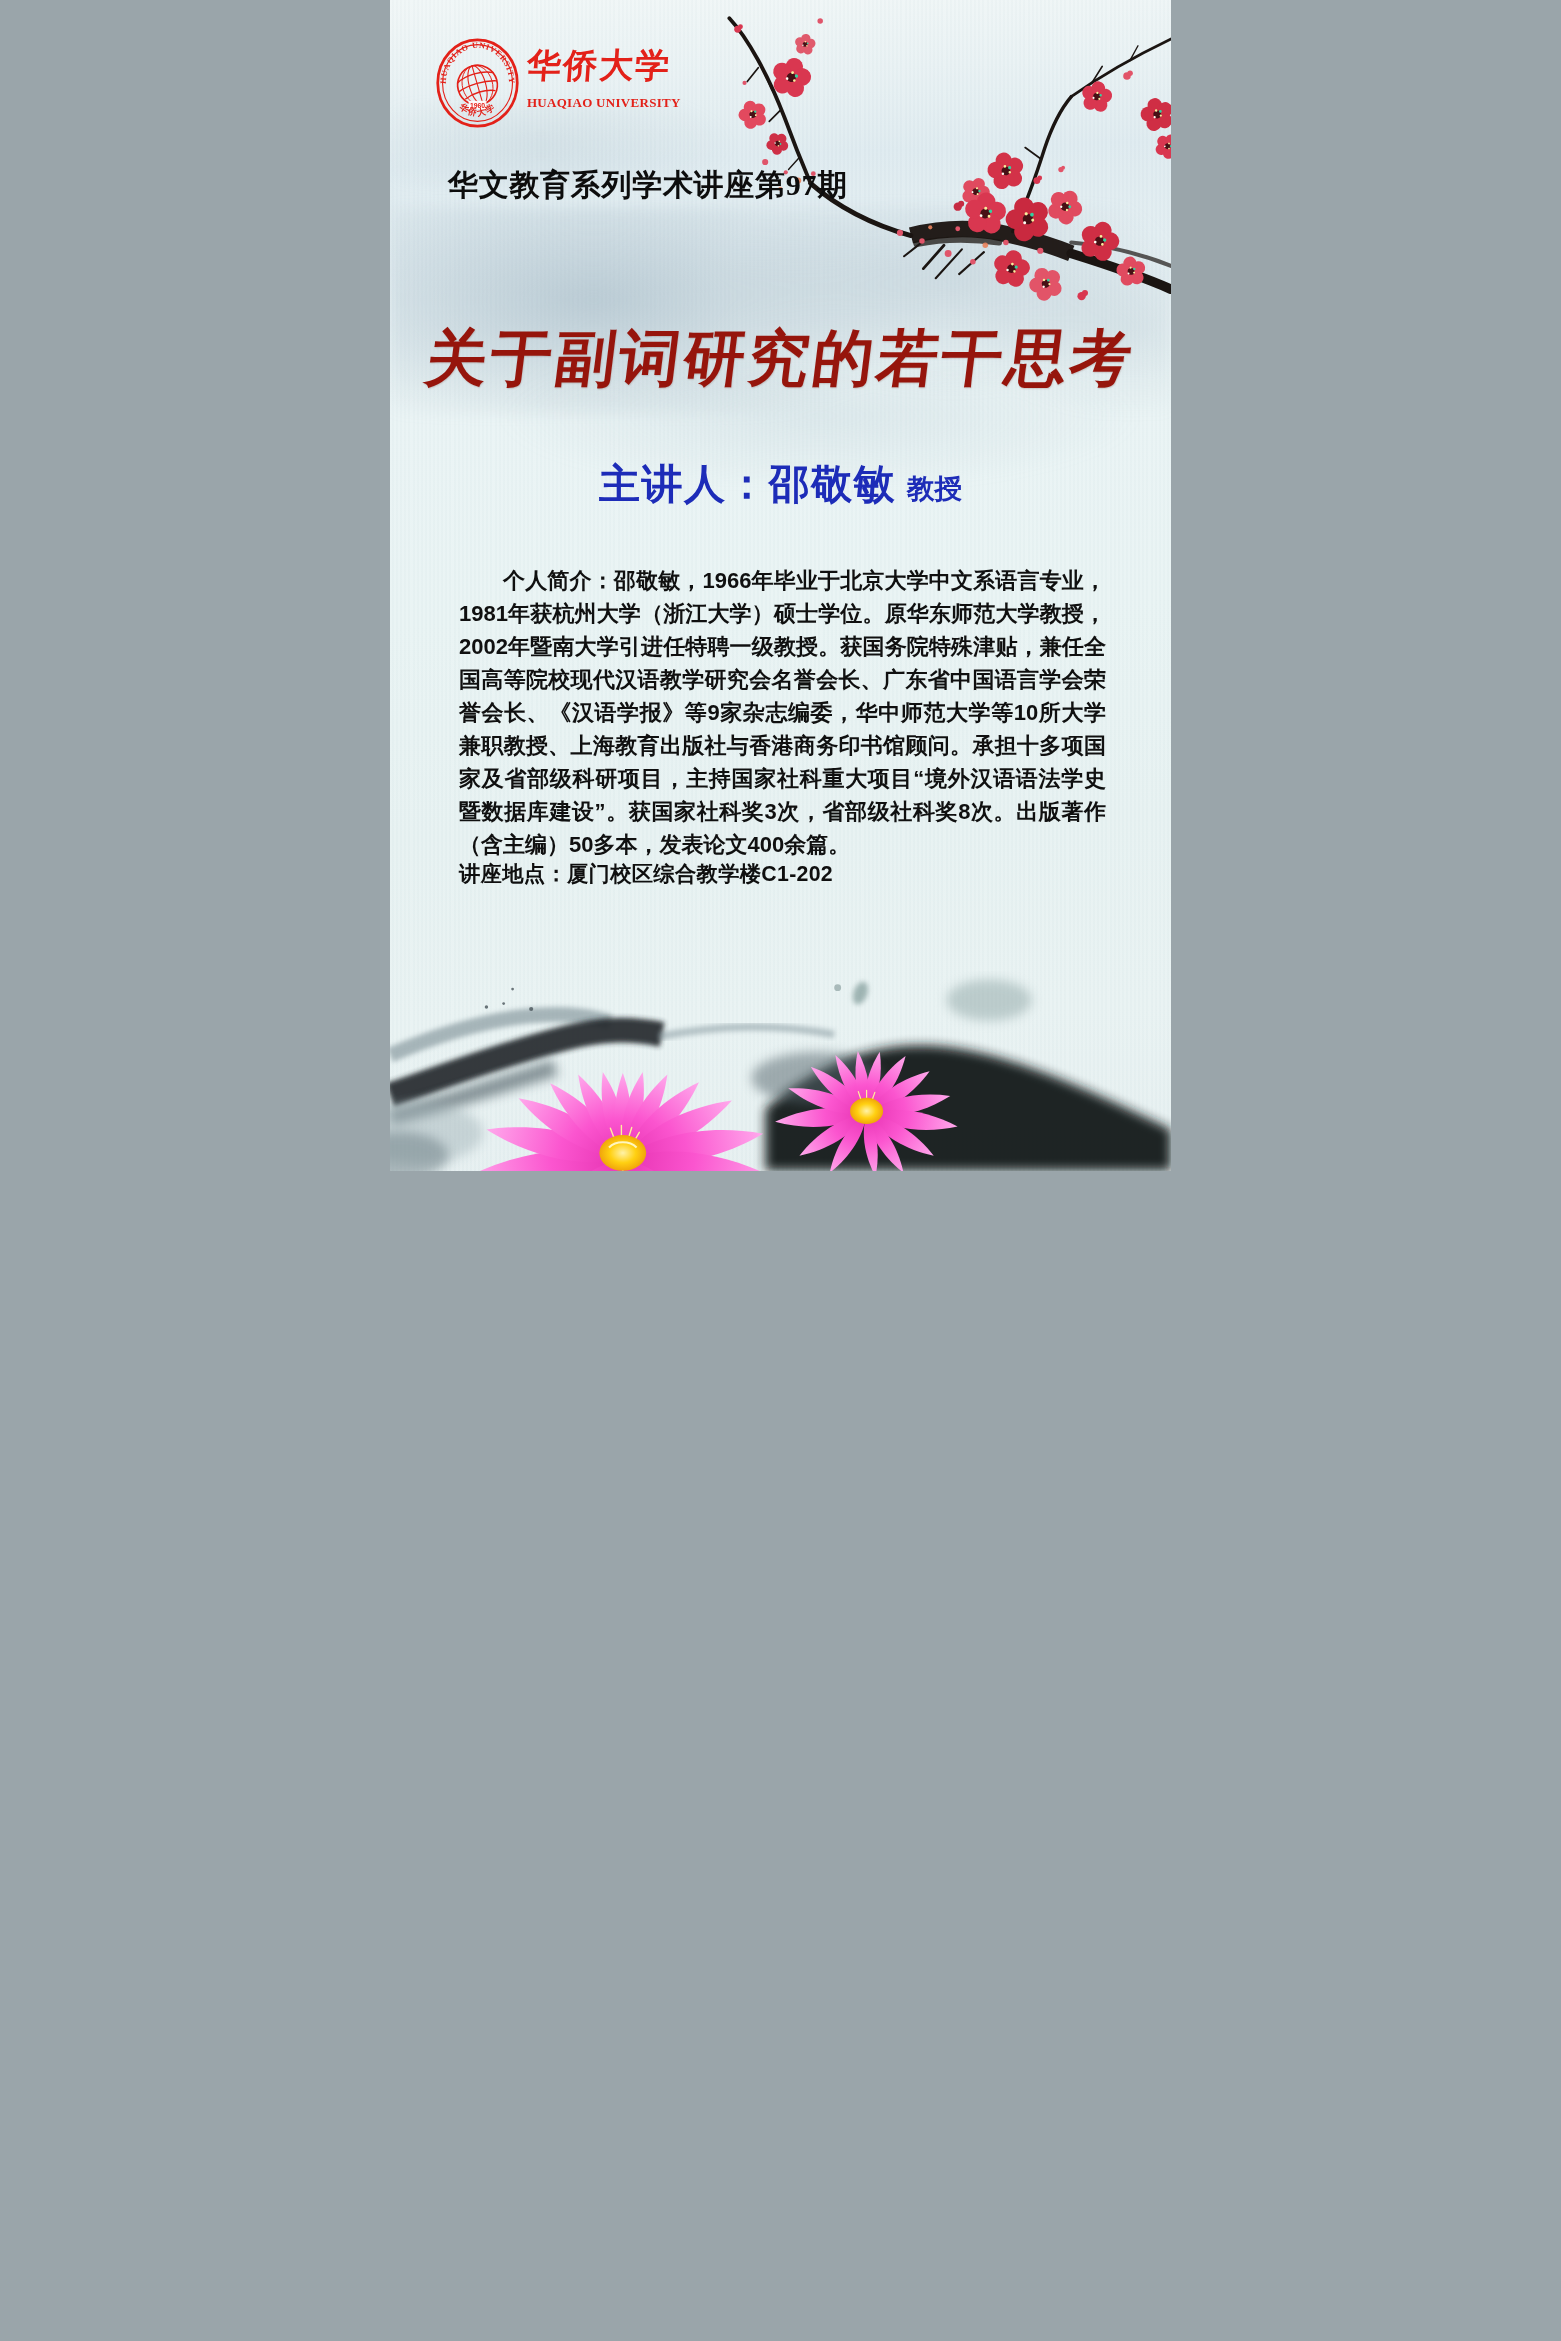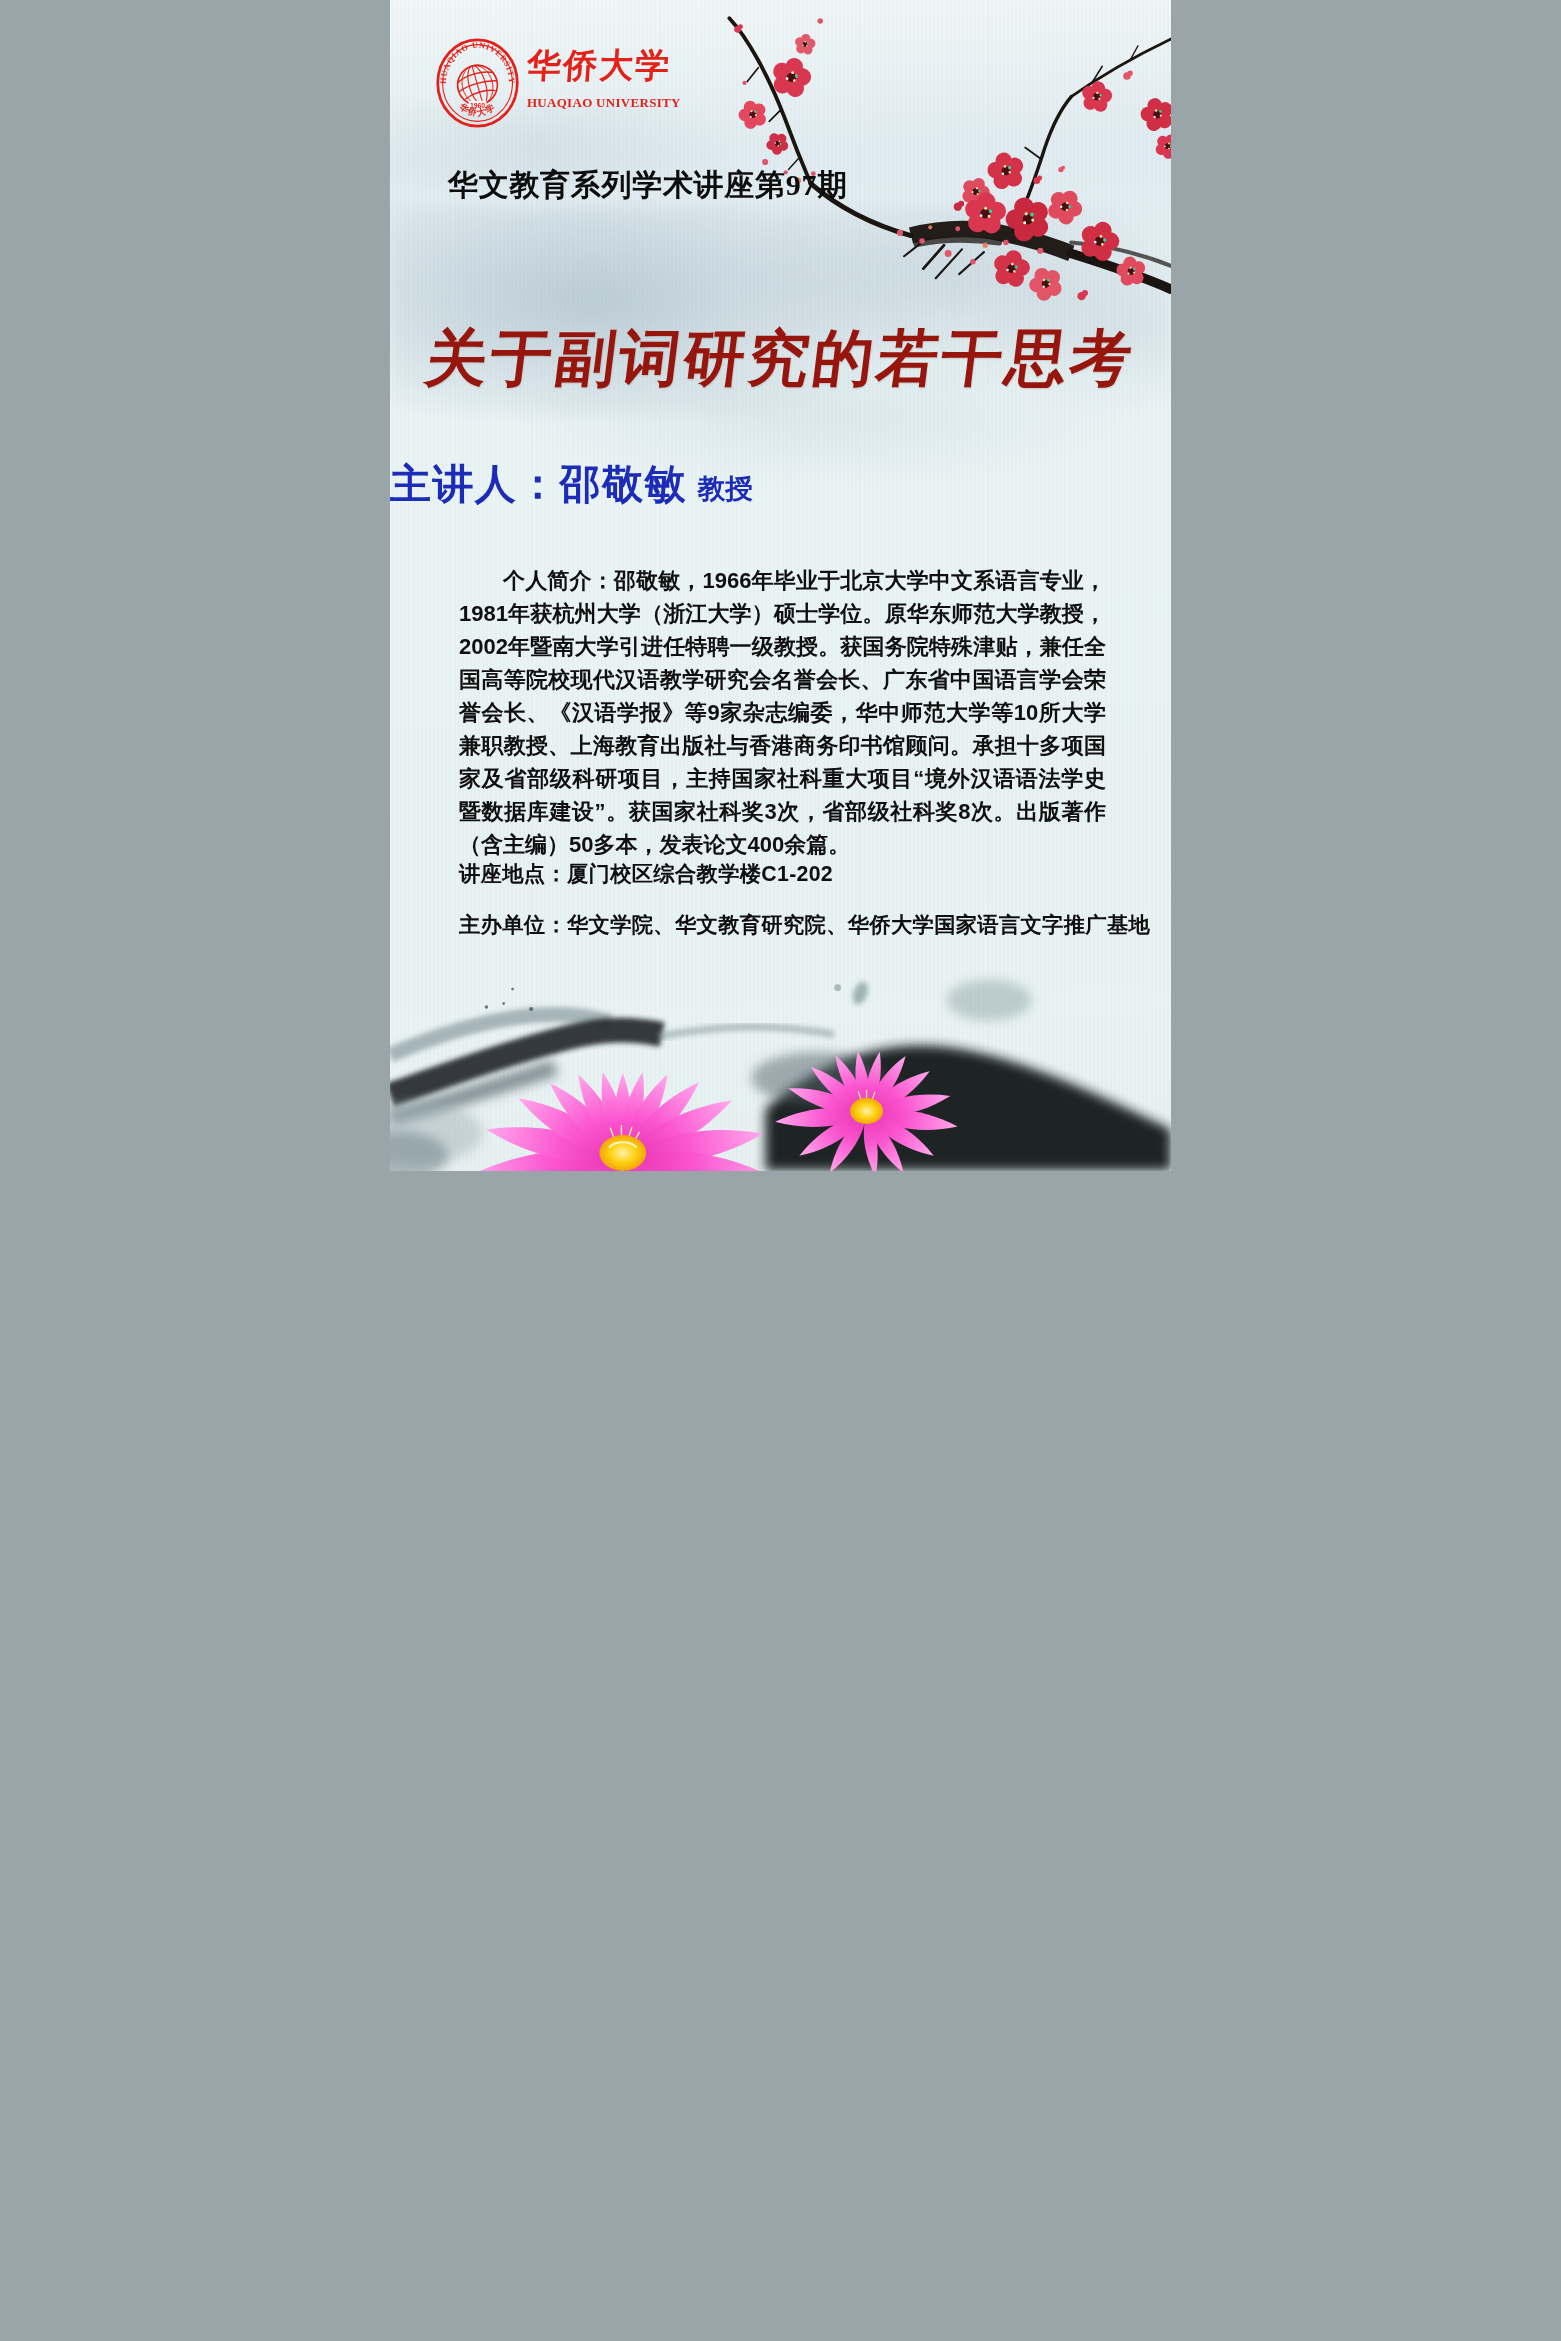--- a/index.html
+++ b/index.html
@@ -66,21 +66,21 @@
     text-align:center;
     font-size:61px;font-weight:700;color:#96150c;
     letter-spacing:3.4px;
     transform:skewX(-7deg);
     font-family:"Liberation Serif", serif;
     text-shadow:0.7px 1.4px 1.4px rgba(90,20,10,.18);
   }
 
   .speaker-line{
     position:absolute;left:0;top:457px;width:100%;
-    text-align:left;color:#1d2cb8;
+    text-align:center;color:#1d2cb8;
     font-family:"Liberation Serif", serif;
   }
   .speaker-main{font-size:41px;font-weight:900;letter-spacing:1.4px;}
   .speaker-prof{font-size:27.5px;font-weight:900;margin-left:11px;}
 
   .bio{
     position:absolute;left:69px;top:564px;width:647px;margin:0;
     font-size:22px;line-height:33px;font-weight:600;color:#101010;
     text-align:justify;text-indent:2em;
     font-family:"Liberation Sans", sans-serif;
@@ -229,23 +229,20 @@
   <div class="speaker-line">
     <span class="speaker-main">主讲人：</span><span class="speaker-main">邵敬敏</span><span class="speaker-prof">教授</span>
   </div>
 
   <p class="bio">个人简介：邵敬敏，1966年毕业于北京大学中文系语言专业，1981年获杭州大学（浙江大学）硕士学位。原华东师范大学教授，2002年暨南大学引进任特聘一级教授。获国务院特殊津贴，兼任全国高等院校现代汉语教学研究会名誉会长、广东省中国语言学会荣誉会长、《汉语学报》等9家杂志编委，华中师范大学等10所大学兼职教授、上海教育出版社与香港商务印书馆顾问。承担十多项国家及省部级科研项目，主持国家社科重大项目“境外汉语语法学史暨数据库建设”。获国家社科奖3次，省部级社科奖8次。出版著作（含主编）50多本，发表论文400余篇。</p>
 
   <div class="details">
     <div class="detail-line">
       <span>讲座地点：</span><span>厦门校区综合教学楼C1-202</span>
     </div>
-    <div class="detail-line">
-      <span>主办单位：</span><span>华文学院、华文教育研究院、华侨大学国家语言文字推广基地</span>
-    </div>
   </div>
 
   <svg class="bottom-art" viewBox="0 0 1134 290" aria-hidden="true">
     <defs>
       <filter id="soft" x="-40%" y="-40%" width="180%" height="180%">
           <feGaussianBlur stdDeviation="4"></feGaussianBlur>
         </filter>
       <filter id="softer" x="-40%" y="-40%" width="180%" height="180%">
           <feGaussianBlur stdDeviation="8"></feGaussianBlur>
         </filter>

